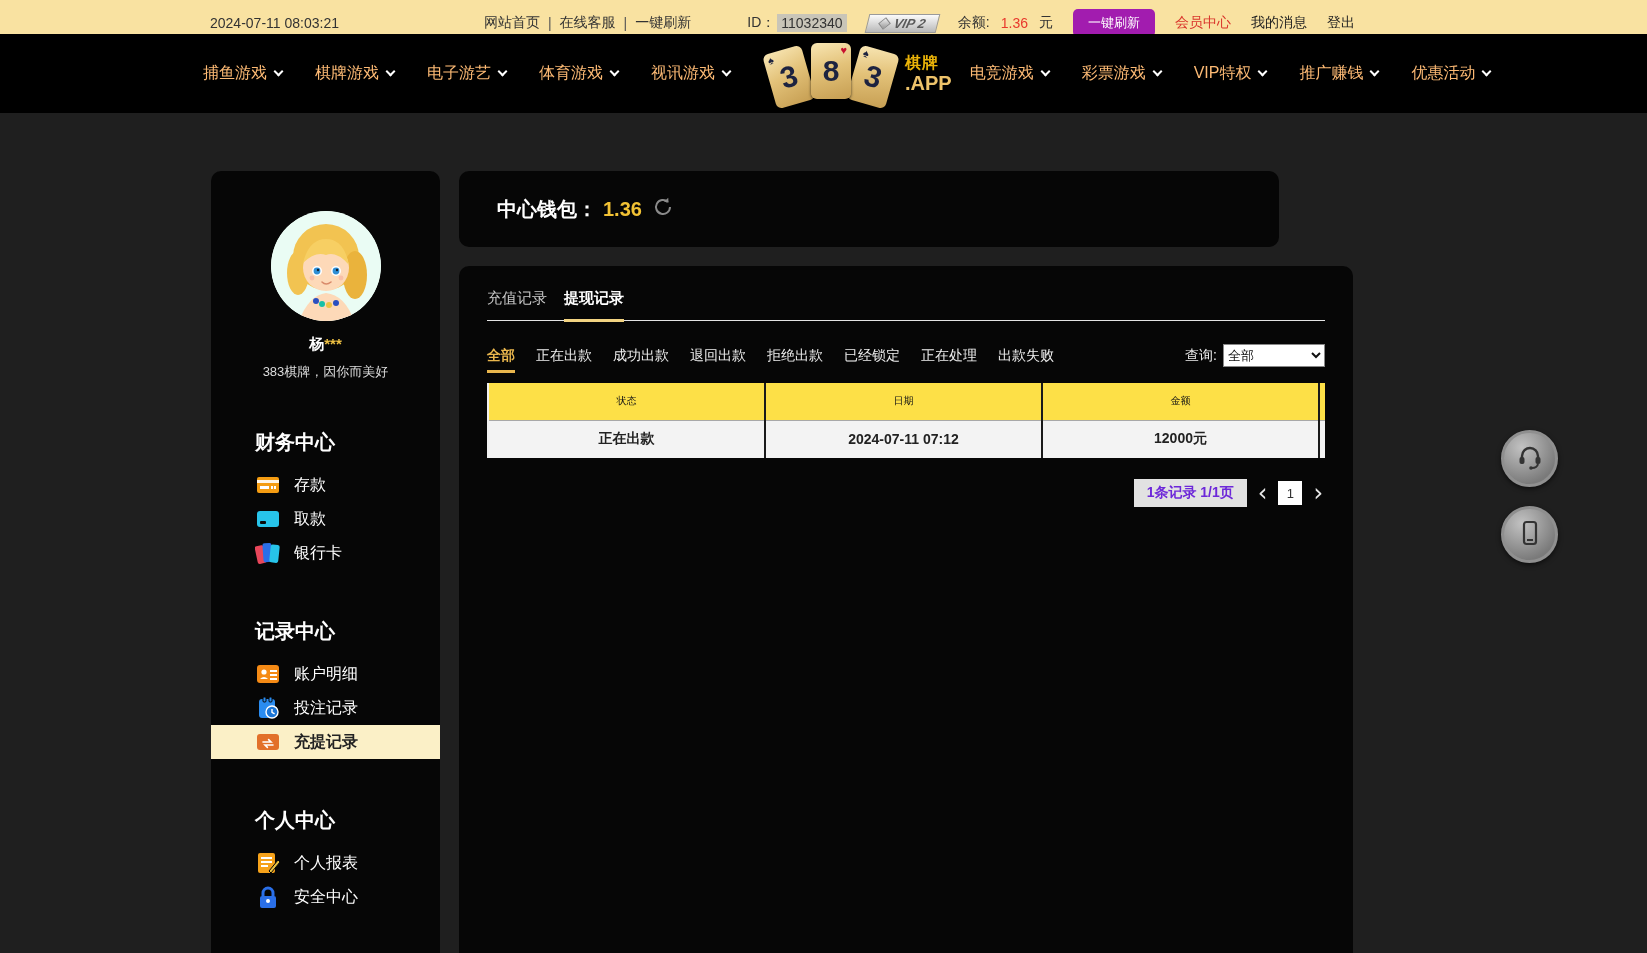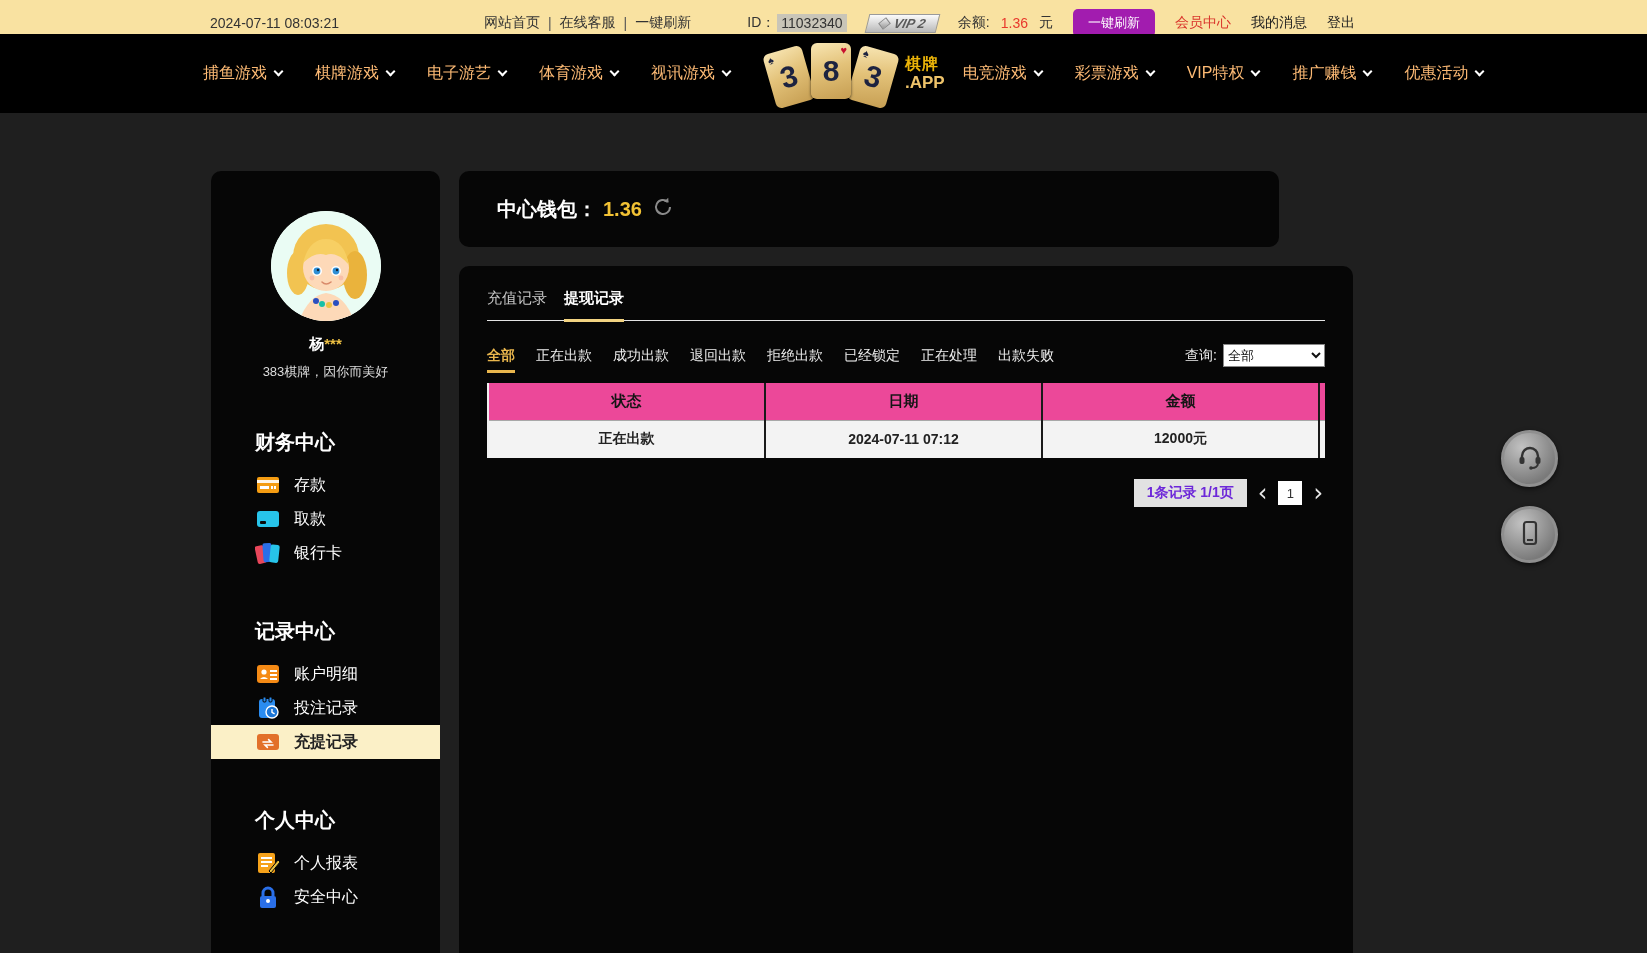--- a/index.html
+++ b/index.html
@@ -45,21 +45,21 @@
           box-shadow:0 1px 3px rgba(0,0,0,.7);
           display:flex; align-items:center; justify-content:center;
           font-weight:bold; font-size:30px; color:#1d2340; }
   .card .suit { position:absolute; top:1px; left:4px; font-size:11px; }
   .card1 { left:0; top:8px; transform:rotate(-16deg); }
   .card2 { left:42px; top:2px; z-index:2; }
   .card2 .suit { color:#c8102e; left:auto; right:4px; }
   .card3 { left:84px; top:8px; transform:rotate(16deg); }
   .logotext { margin-left:8px; line-height:1; }
   .logotag { color:#eab308; font-weight:bold; font-size:16px; letter-spacing:1px; }
-  .logoapp { color:#eec36a; font-weight:bold; font-size:17px; margin-top:2px; }
+  .logoapp { color:#eec36a; font-weight:bold; font-size:20px; margin-top:2px; }
   
   .sidebar { position:absolute; left:211px; top:171px; width:229px; height:790px;
              background:#060606; border-radius:10px 10px 0 0; }
   .avatar { width:110px; height:110px; border-radius:50%; margin:40px auto 0; overflow:hidden;
             background:#eafcf4; }
   .username { text-align:center; margin-top:14px; color:#fff; font-size:15px; font-weight:bold; }
   .username .stars { color:#eec043; }
   .tagline { text-align:center; color:#ddd; font-size:13px; margin-top:9px; }
   .side-title { color:#fff; font-weight:bold; font-size:20px; margin:48px 0 12px 44px; }
   .side-item { display:flex; align-items:center; height:34px; padding-left:44px; gap:13px;
@@ -81,22 +81,22 @@
                        background:#f2d382; }
   .filters { display:flex; align-items:center; gap:21px; margin-top:23px; font-size:14px; color:#eee; }
   .filter { cursor:pointer; position:relative; white-space:nowrap; }
   .filter.active { color:#e9b64d; font-weight:bold; }
   .filter.active::after { content:""; position:absolute; left:0; right:0; bottom:-8px; height:3px;
                           background:#e9b64d; }
   .query { margin-left:auto; display:flex; align-items:center; gap:6px; font-size:14px; color:#eee; }
   .query select { width:102px; height:23px; font-size:13px; font-family:inherit;
                   background:#fff; color:#111; border:1px solid #888; }
   table.rec { border-collapse:collapse; margin-top:16px; border-left:2px solid #f0f0f0; }
-  .rec th { width:277px; height:37px; background:#ec4899; color:#151515; font-size:15px;
-            font-weight:bold; border-right:2px solid #1a1a1a; }
+  .rec th { width:277px; height:37px; background:#fde047; color:#151515; font-size:10px;
+            font-weight:normal; border-right:2px solid #1a1a1a; }
   .rec td { width:277px; height:38px; background:#f3f3f3; color:#222; font-size:14px;
             font-weight:bold; text-align:center; border-right:2px solid #1a1a1a;
             border-top:1px solid #a8a8a8; }
   .rec .sliver { width:6px; padding:0; border-right:none; }
   .pagination { display:flex; align-items:center; justify-content:flex-end; margin-top:21px; gap:9px; }
   .page-summary { background:#e2e2e2; color:#6d28d9; font-size:14px; font-weight:bold; padding:5px 13px; }
   .page-arrow { color:#e8e8e8; font-size:24px; line-height:1; cursor:pointer; padding:0 2px;
                 font-family:"DejaVu Sans", sans-serif; }
   .page-current { background:#fff; color:#333; min-width:24px; height:24px; display:flex;
                   align-items:center; justify-content:center; font-size:13px; cursor:pointer; }

